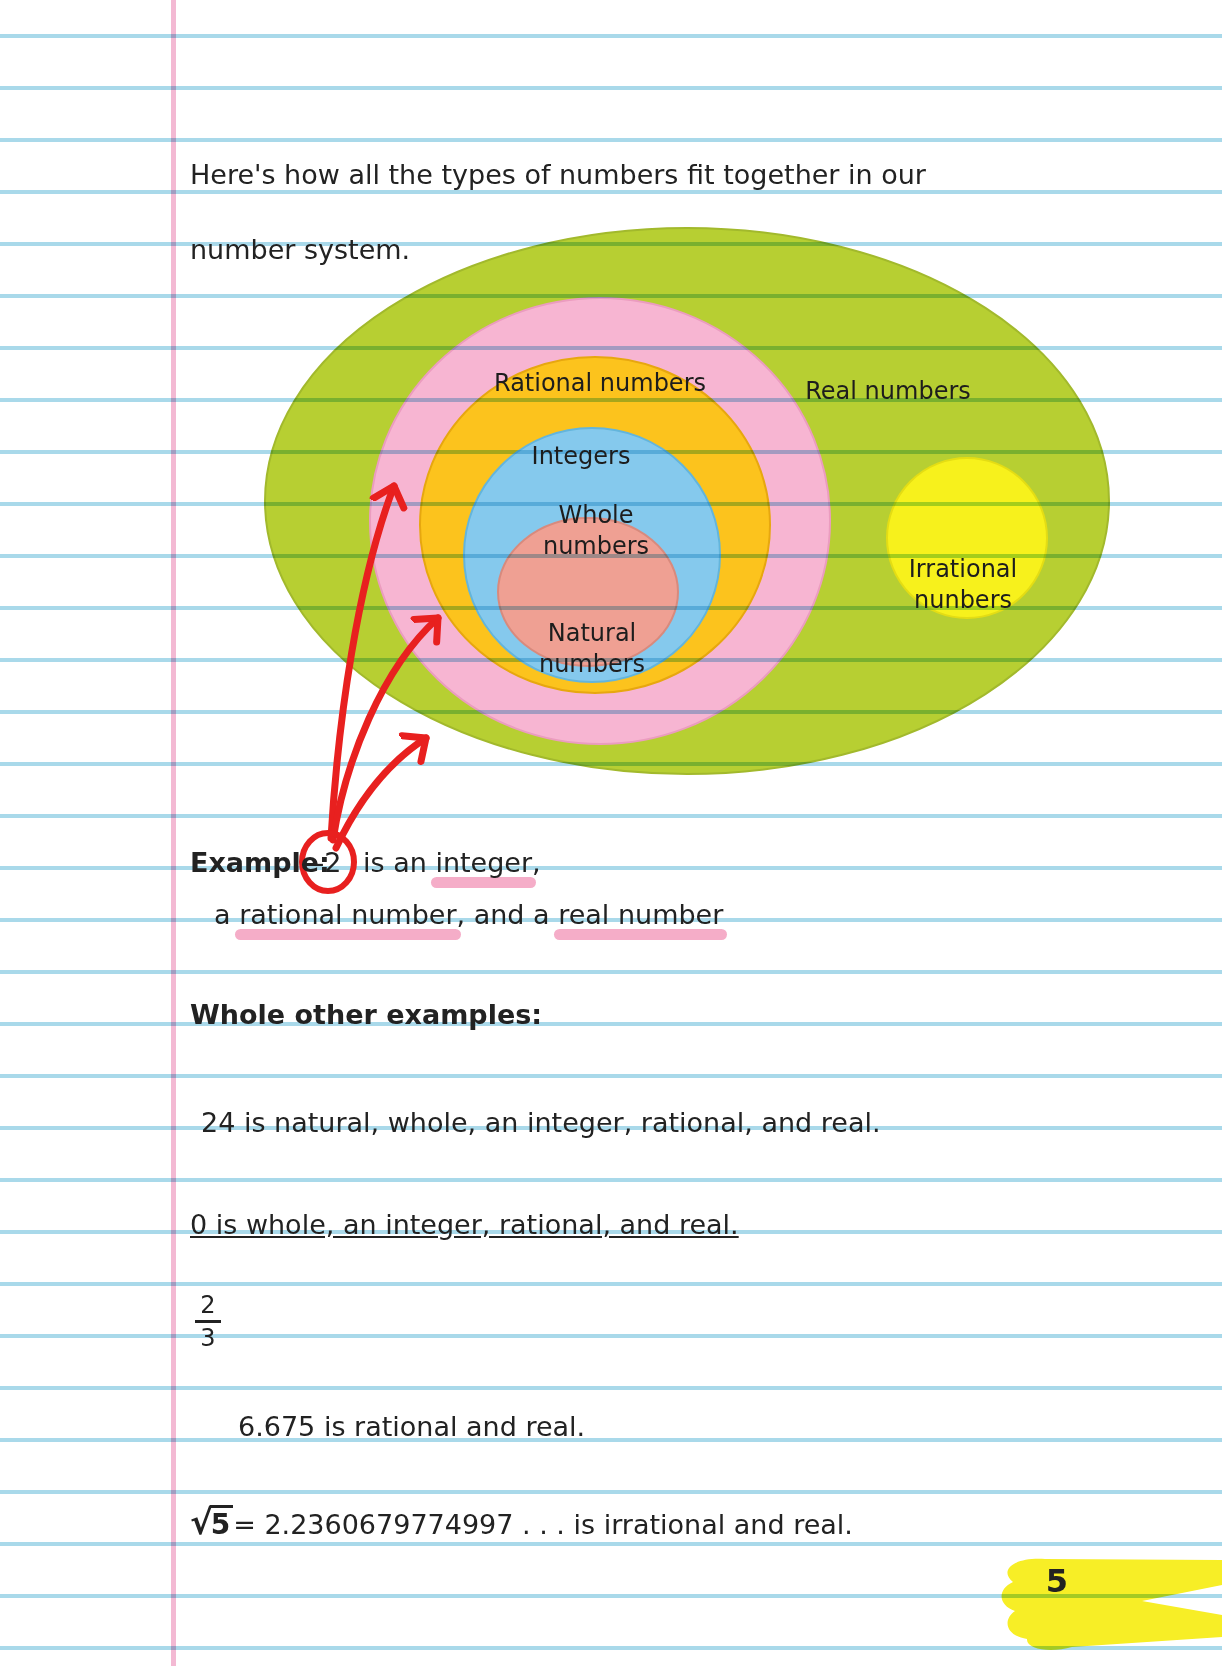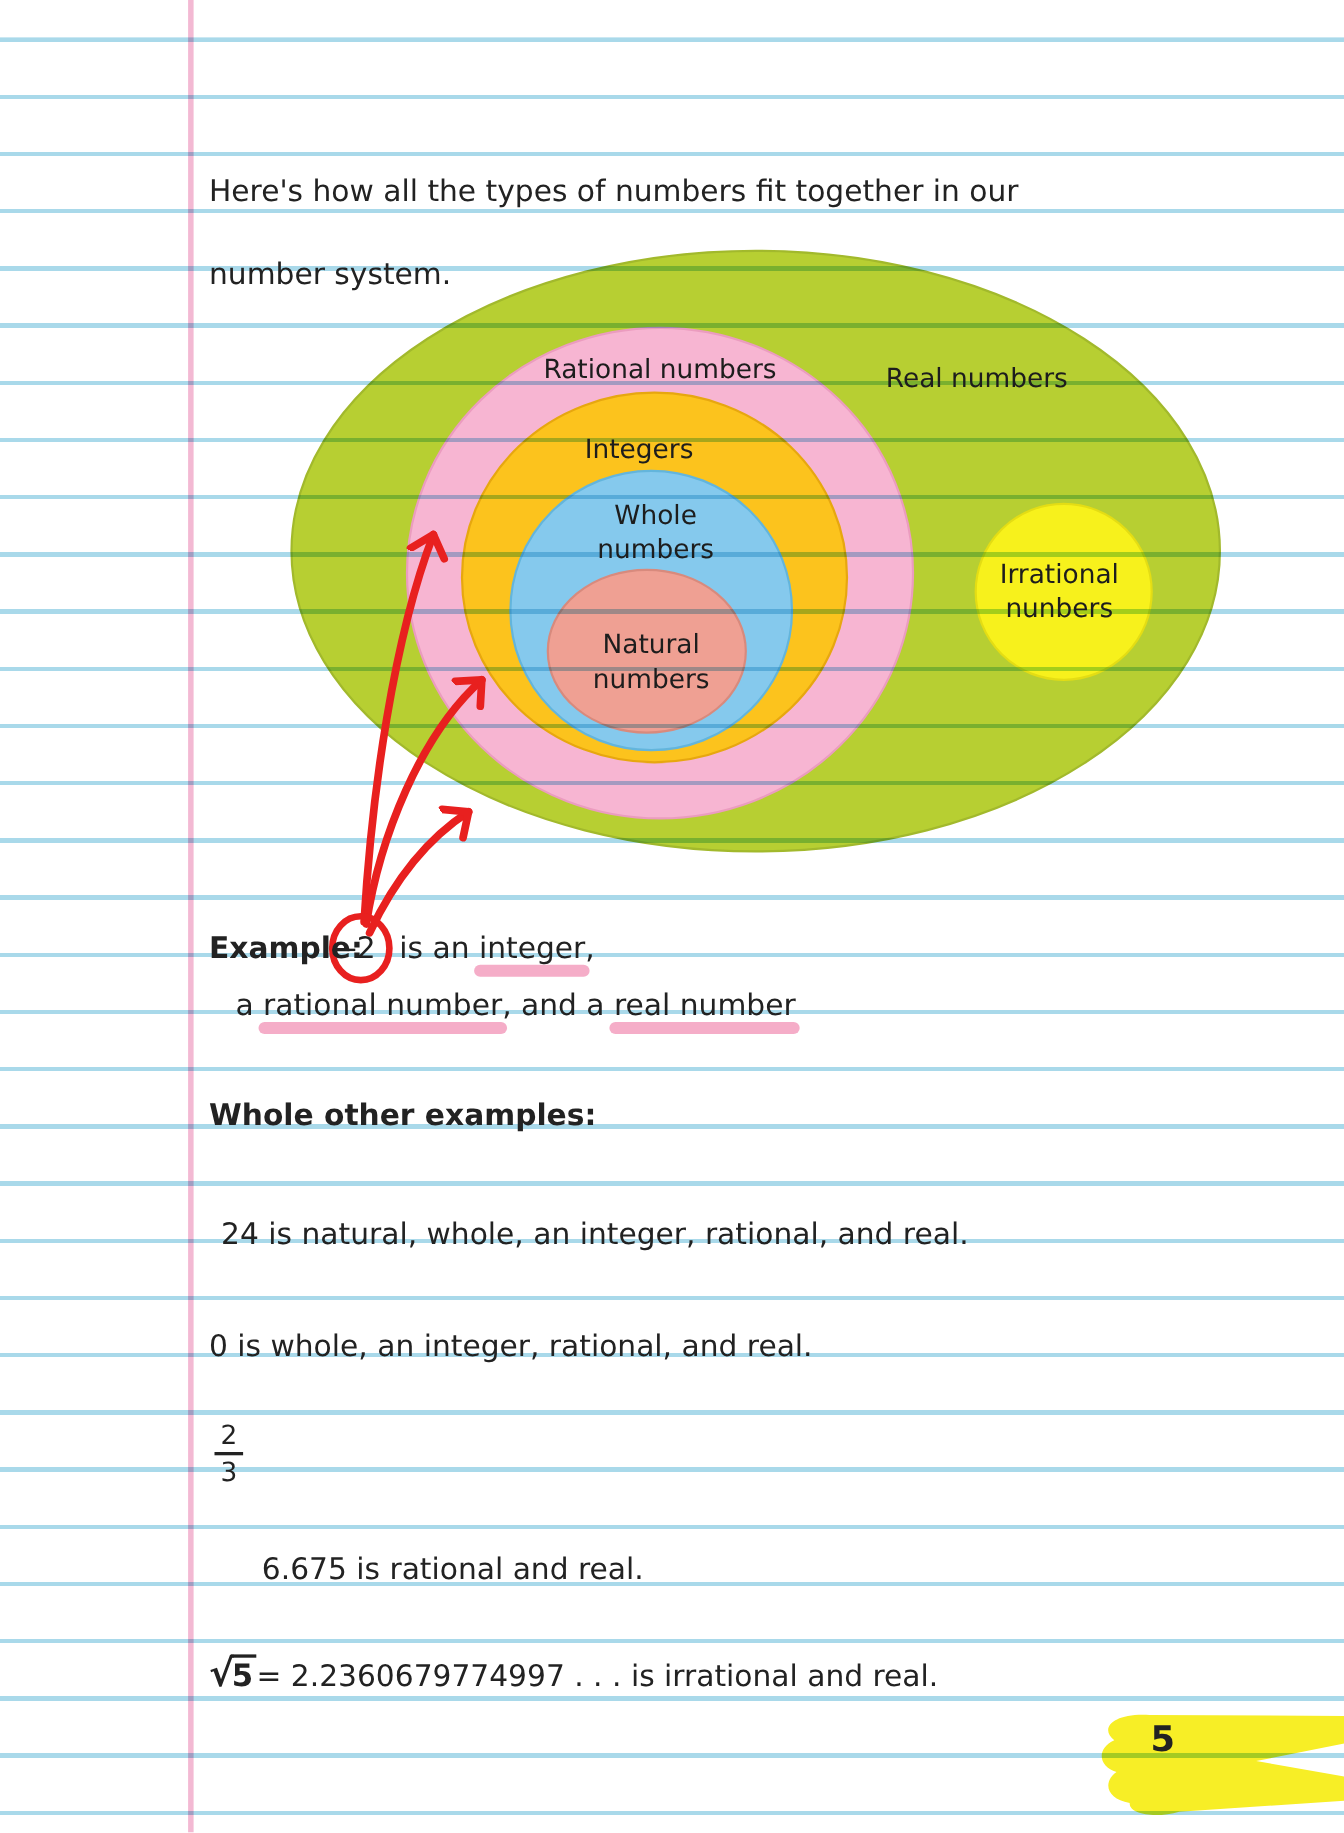--- a/index.html
+++ b/index.html
@@ -19,21 +19,21 @@
     left:0;right:0;top:34px;bottom:0;
     background:repeating-linear-gradient(to bottom,#a9d9ea 0 4px,rgba(0,0,0,0) 4px 52px);
     mix-blend-mode:multiply;z-index:3;pointer-events:none;
   }
   #diagram-svg{left:0;top:0;z-index:1;}
   #annot-svg{left:0;top:0;z-index:4;pointer-events:none;}
   
   .txt{position:absolute;font-size:27px;line-height:33px;white-space:nowrap;z-index:5;}
   .bold{font-weight:bold;}
   .dlabel{position:absolute;transform:translate(-50%,-50%);font-size:24px;line-height:31px;
-          text-align:center;white-space:nowrap;z-index:5;color:#1d1d1d;}
+          text-align:center;white-space:nowrap;z-index:5;color:#1d1d1d;margin-top:47px;}
   .hl{position:relative;display:inline-block;}
   .hl::after{
     content:"";position:absolute;left:-4px;right:-4px;bottom:-9px;height:11px;
     background:#f5adc8;border-radius:6px;z-index:-1;
   }
   .circled-num{
     position:absolute;transform:translate(-50%,-50%);
     font-size:27px;z-index:5;white-space:nowrap;
   }
   
@@ -104,21 +104,21 @@
   <div>nunbers</div>
 </div>
 
 <div class="txt bold" style="left:190px;top:846px;">Example:</div>
 <div class="circled-num" style="left:328px;top:862px;">-2</div>
 <div class="txt" style="left:363px;top:846px;"><span>is an </span><span class="hl">integer</span><span>,</span></div>
 <div class="txt" style="left:190px;top:898px;margin-left:24px;"><span>a </span><span class="hl">rational number</span><span>, and a </span><span class="hl">real number</span></div>
 
 <div class="txt bold" style="left:190px;top:998px;">Whole other examples:</div>
 <div class="txt" style="left:190px;top:1106px;margin-left:11px;">24 is natural, whole, an integer, rational, and real.</div>
-<div class="txt" style="left:190px;top:1208px;">0 is whole, an integer, rational, and real.</div>
+<div class="txt" style="left:190px;top:1208px;text-decoration:underline;">0 is whole, an integer, rational, and real.</div>
 
 <div class="txt frac-row" style="left:190px;top:1292px;">
   <span class="frac">
     <span class="num">2</span>
     <span class="bar"></span>
     <span class="den">3</span>
   </span>
 </div>
 
 <div class="txt" style="left:190px;top:1410px;margin-left:48px;">6.675 is rational and real.</div>

